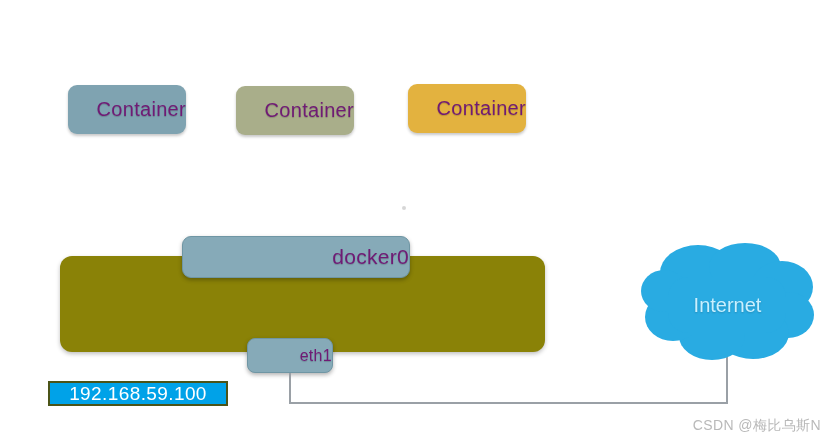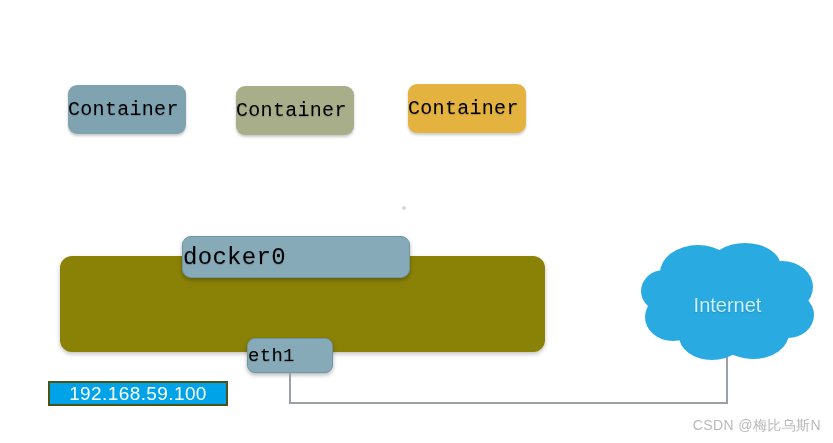--- a/index.html
+++ b/index.html
@@ -18,26 +18,25 @@
     overflow: hidden;
   }
 
   
   .node {
     position: absolute;
     border-radius: 9px;
     box-sizing: border-box;
     display: flex;
     align-items: center;
-    justify-content: flex-start;
-    color: #000000;
+    justify-content: flex-end;
+    color: #701a75;
     letter-spacing: 0.3px;
     text-shadow: 0 1px 1px rgba(0,0,0,0.18);
     user-select: none;
-    font-family: Liberation Mono, monospace;
   }
 
   
   .container-chip {
     width: 118px;
     height: 49px;
     font-size: 20px;
     box-shadow: 0 2px 3px rgba(0,0,0,0.22),
                 0 0 0 4px rgba(255,255,255,0.92);
   }
@@ -67,31 +66,31 @@
     text-shadow: 0 1px 2px rgba(0,0,0,0.35);
     user-select: none;
   }
 
   
   #docker0-box {
     left: 182px;
     top: 236px;
     width: 228px;
     height: 42px;
-    font-size: 24px;
+    font-size: 21px;
     background: #86aab8;
     border: 1px solid #6f96a4;
     box-shadow: 0 2px 4px rgba(0,0,0,0.3);
   }
   #eth1-box {
     left: 247px;
     top: 338px;
     width: 86px;
     height: 35px;
-    font-size: 19px;
+    font-size: 16px;
     background: #86aab8;
     border: 1px solid #6f96a4;
     border-radius: 8px;
     box-shadow: 0 2px 4px rgba(0,0,0,0.3);
   }
 
   
   #ip-badge {
     position: absolute;
     left: 48px;

